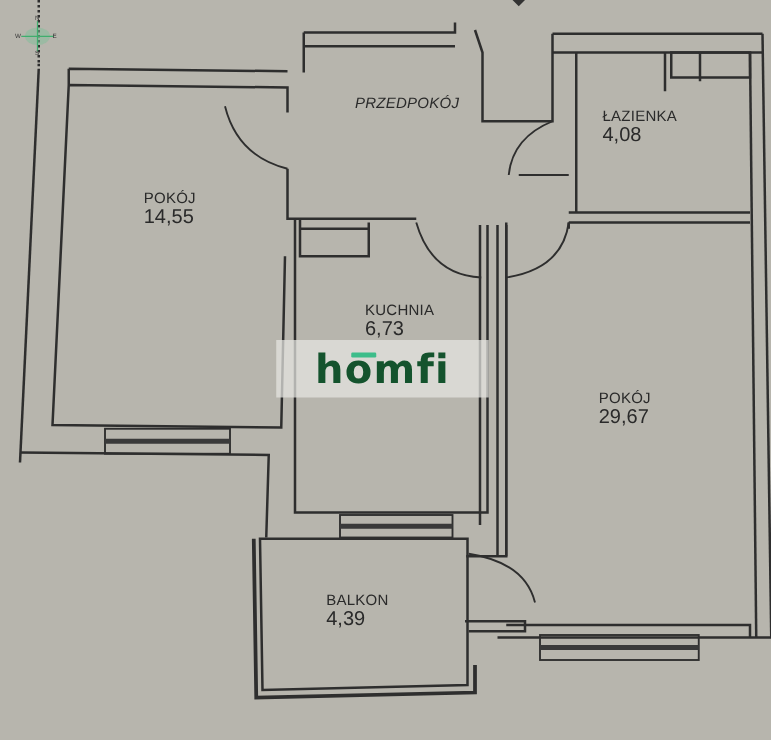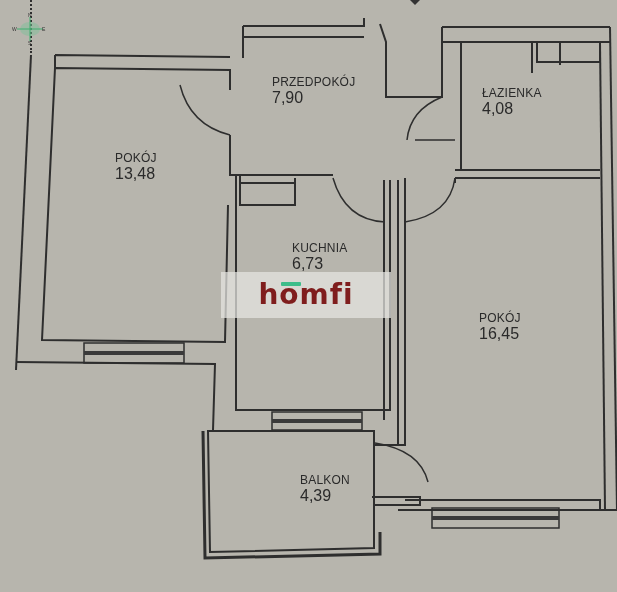--- a/index.html
+++ b/index.html
@@ -20,22 +20,22 @@
   .room-area { font-size: 16px; display: block; }
   .watermark {
     position: absolute;
     left: 221px; top: 272px; width: 170px; height: 46px;
     background: rgba(230,230,226,0.72);
     display: flex; align-items: center; justify-content: center;
   }
   .wm-text {
     font-family: "DejaVu Sans", sans-serif;
     font-weight: bold;
-    font-size: 28px;
-    color: #7f1d1d;
+    font-size: 32px;
+    color: #14532d;
     letter-spacing: 1px;
     position: relative;
     line-height: 1;
   }
   .wm-bar {
     position: absolute;
     left: 281px; top: 282px; width: 20px; height: 4px;
     background: #3dbd8a; border-radius: 1px;
   }
   .compass { position: absolute; left: 12px; top: 14px; width: 36px; height: 30px; }
@@ -101,39 +101,38 @@
     <line x1="5" y1="15" x2="31" y2="15" stroke="#3fae6e" stroke-width="1"></line>
   </svg>
   <span class="compass-letter" style="left:16px;top:-2px;">N</span>
   <span class="compass-letter" style="left:16px;top:26px;">S</span>
   <span class="compass-letter" style="left:30px;top:12px;">E</span>
   <span class="compass-letter" style="left:0px;top:12px;">W</span>
 </div>
 
 <div class="room-label" style="left:115px; top:152px;">
   <span class="room-name">POKÓJ</span>
-  <span class="room-area">13,48</span>
+  <span class="room-area">14,55</span>
 </div>
-<div class="room-label" style="left:272px; top:76px;">
+<div class="room-label" style="left:284px; top:76px;font-style:italic;">
   <span class="room-name">PRZEDPOKÓJ</span>
-  <span class="room-area">7,90</span>
 </div>
 <div class="room-label" style="left:482px; top:76px;margin-top:11px;">
   <span class="room-name">ŁAZIENKA</span>
   <span class="room-area">4,08</span>
 </div>
 <div class="room-label" style="left:292px; top:242px;">
   <span class="room-name">KUCHNIA</span>
   <span class="room-area">6,73</span>
 </div>
 <div class="room-label" style="left:479px; top:312px;">
   <span class="room-name">POKÓJ</span>
-  <span class="room-area">16,45</span>
+  <span class="room-area">29,67</span>
 </div>
-<div class="room-label" style="left:261px; top:474px;margin-left:39px;">
+<div class="room-label" style="left:261px; top:474px;">
   <span class="room-name">BALKON</span>
   <span class="room-area">4,39</span>
 </div>
 
 <div class="watermark">
   <span class="wm-text">homfi</span>
 </div>
 <div class="wm-bar"></div>
 
 </body></html>

